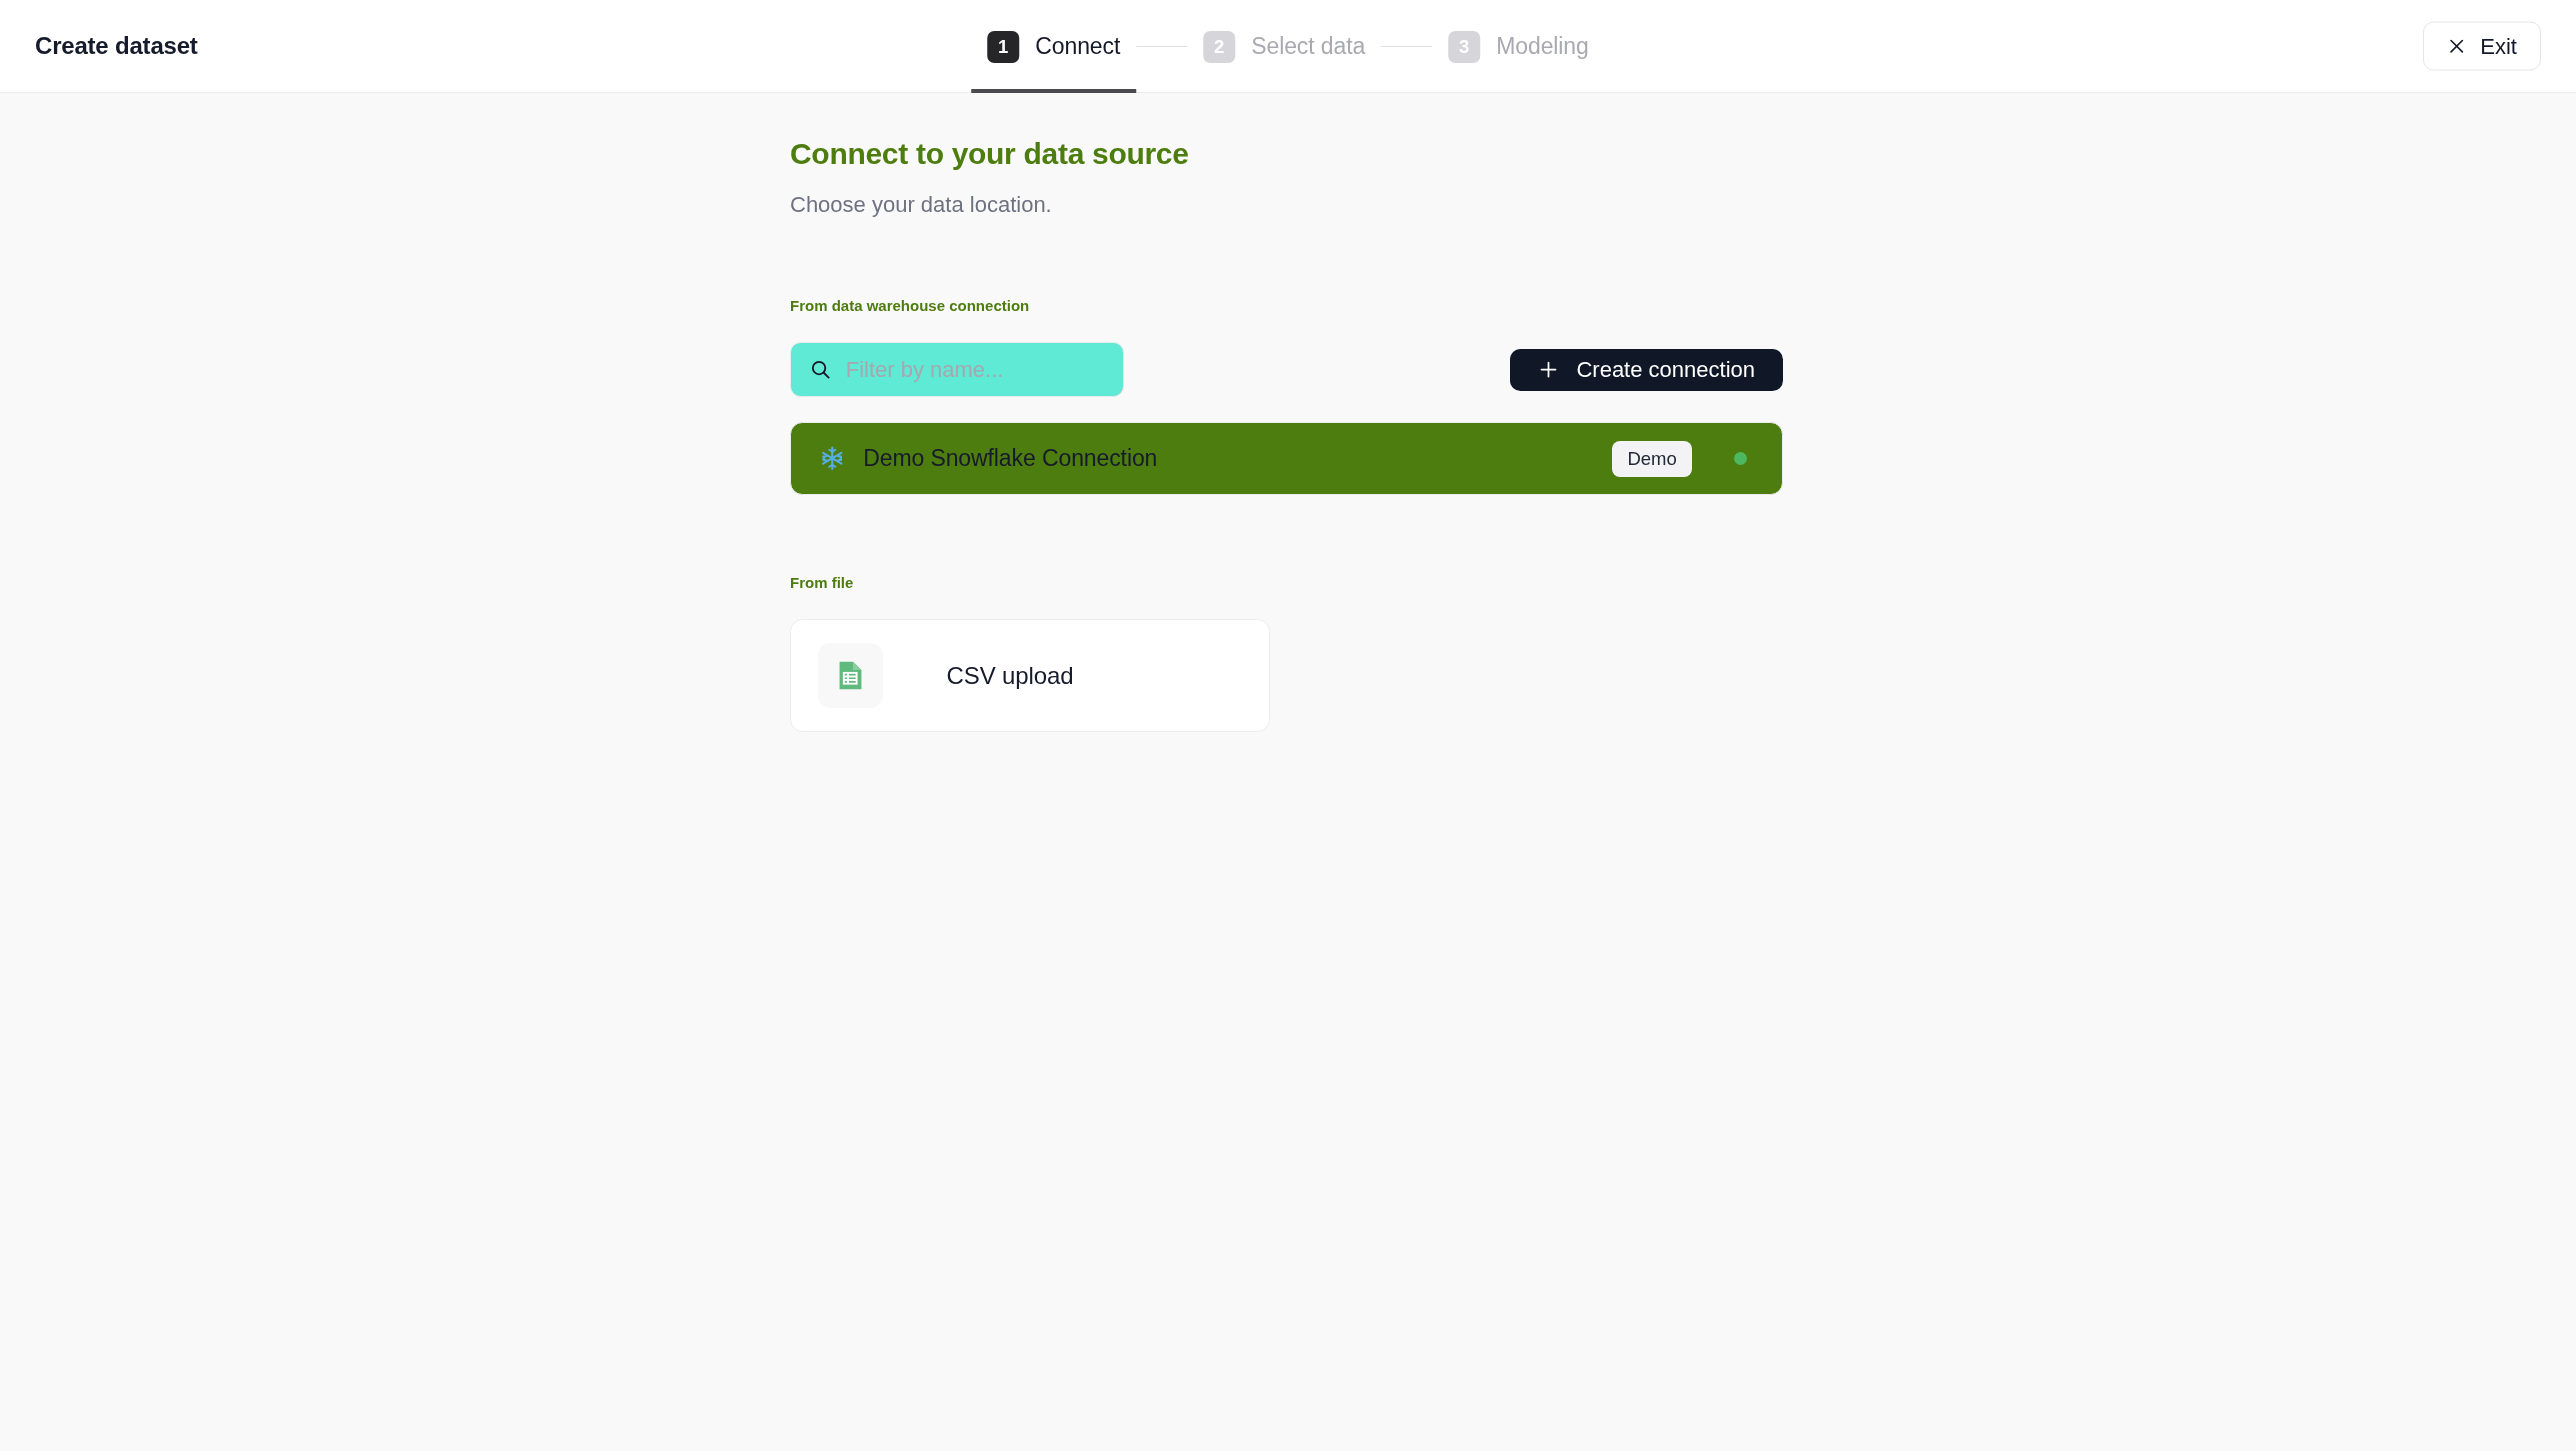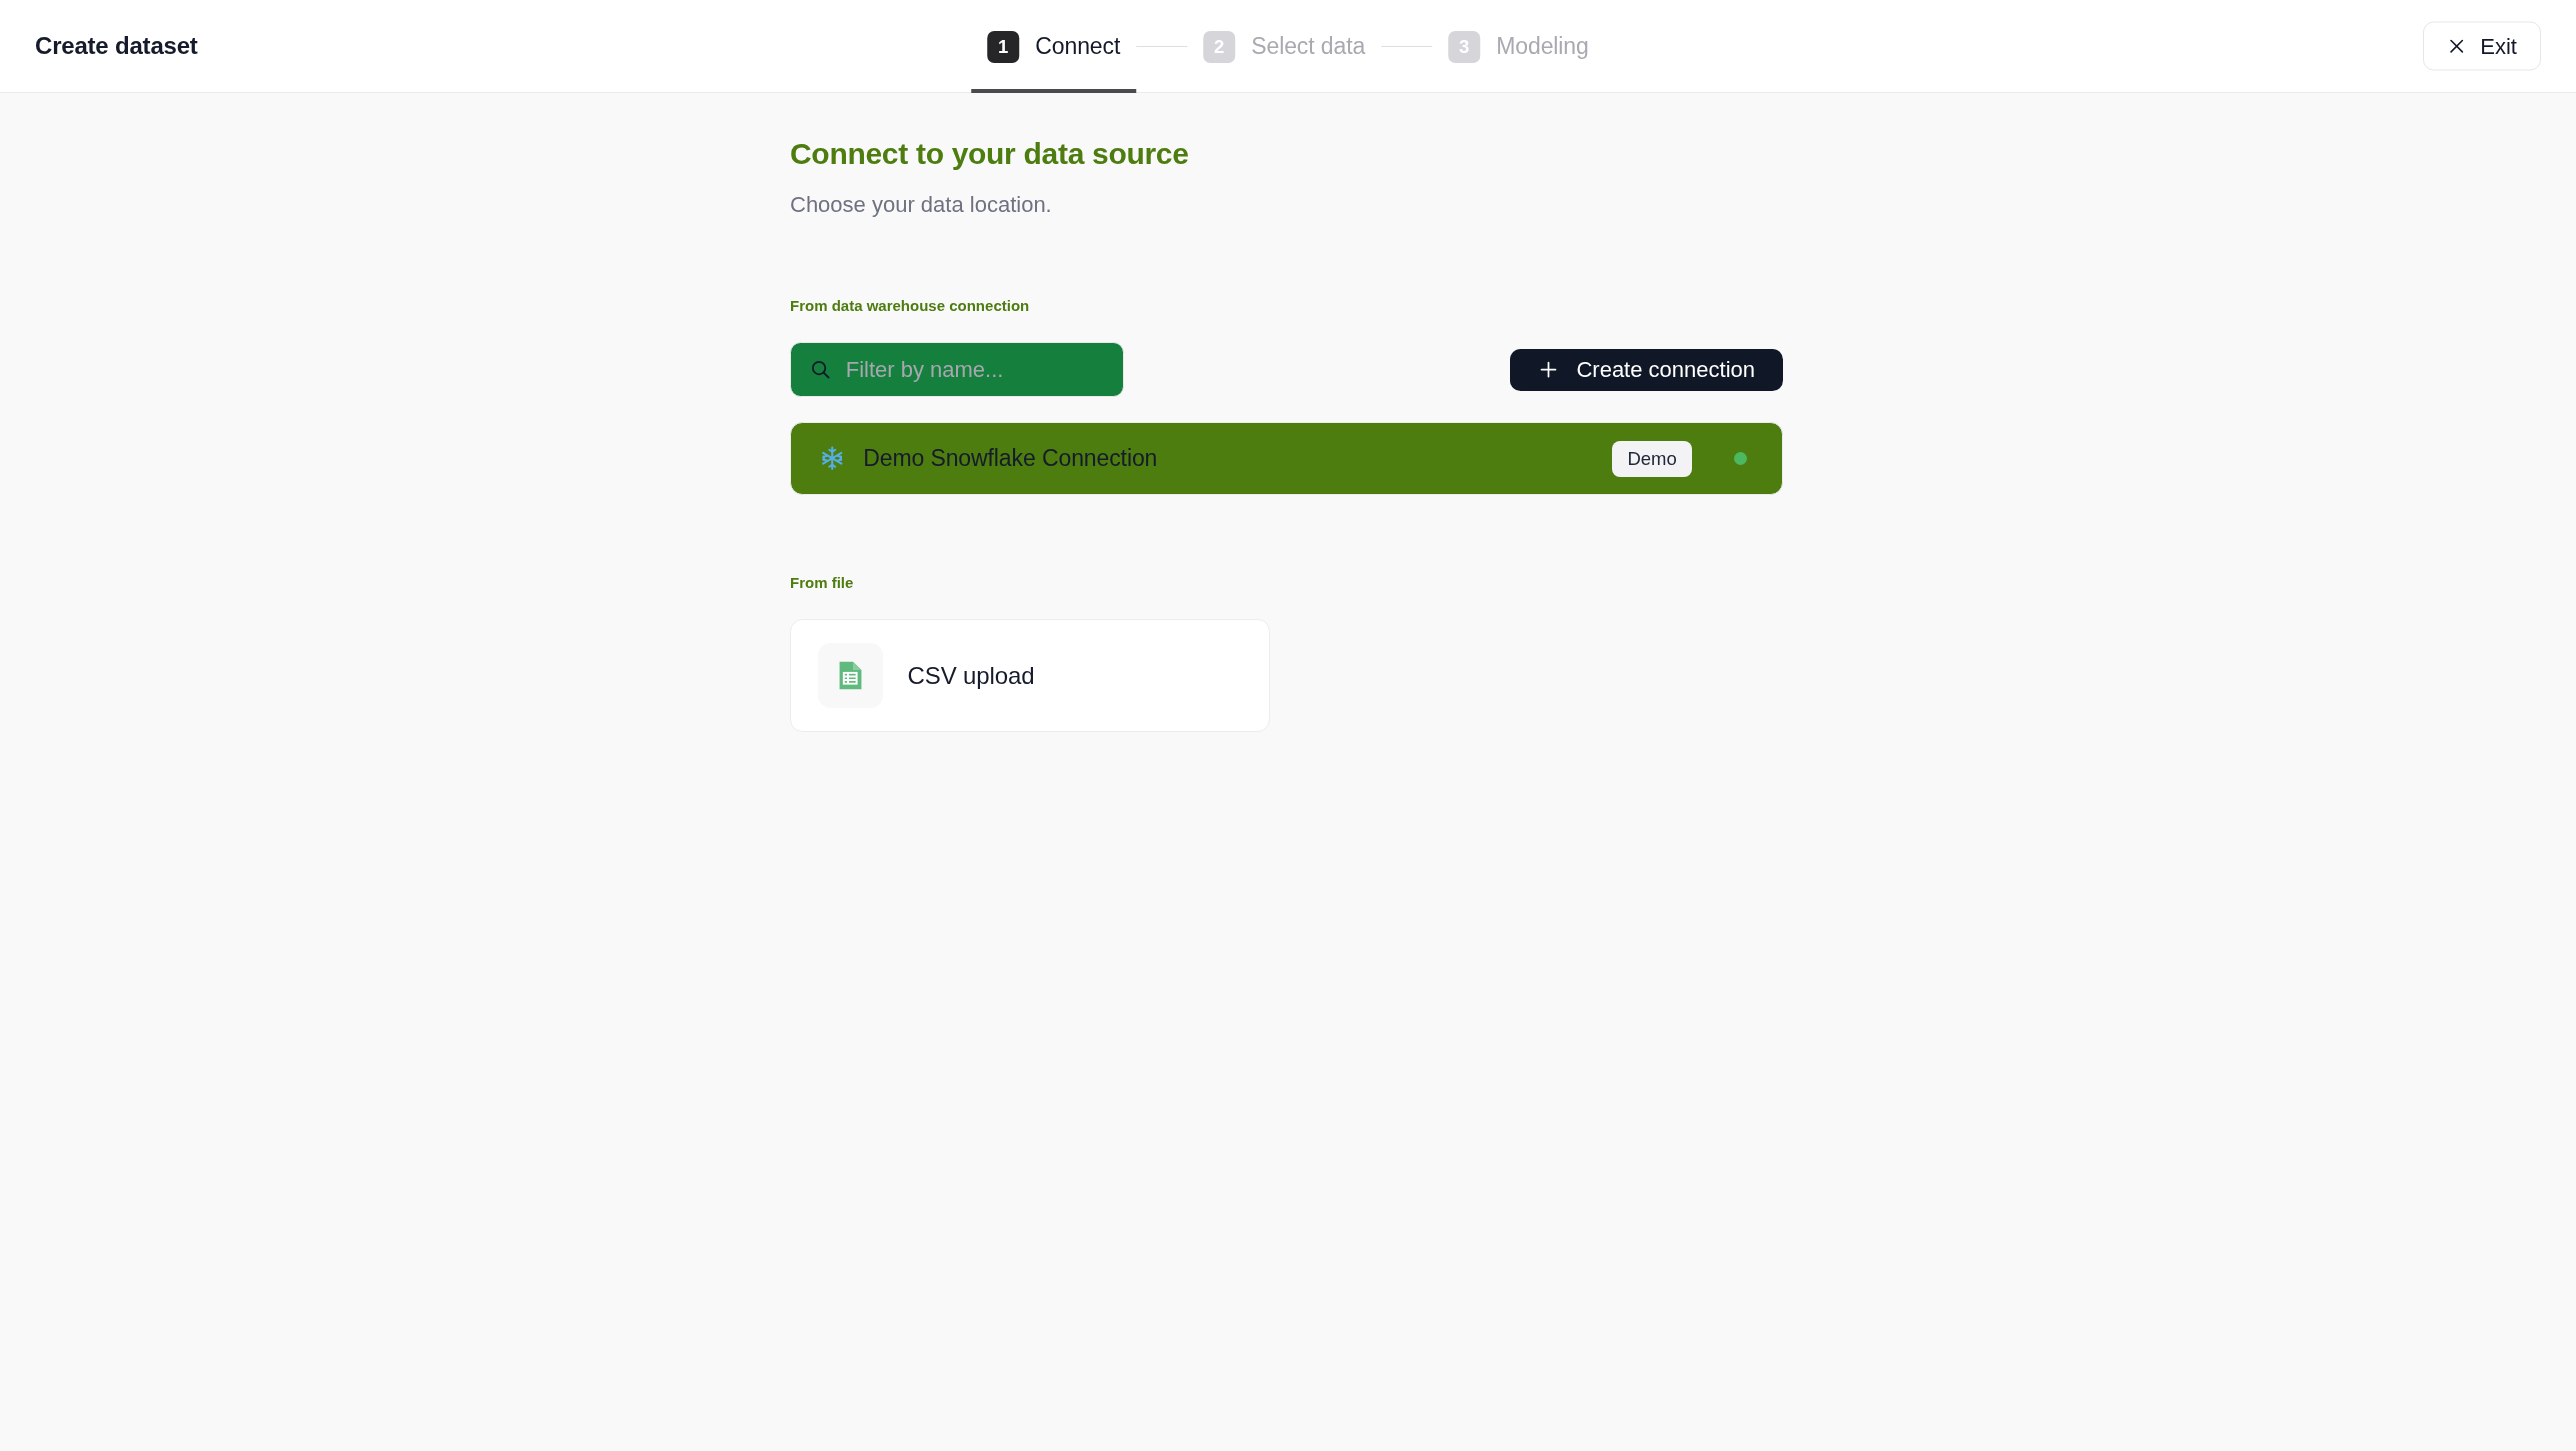--- a/index.html
+++ b/index.html
@@ -151,21 +151,21 @@
     margin-top: 28px;
     width: 993px;
     display: flex;
     align-items: center;
     justify-content: space-between;
   }
 
   .search-box {
     width: 334px;
     height: 55px;
-    background: #15803d;
+    background: #5eead4;
     border: 0.9px solid #e9e9ec;
     border-radius: 10.6px;
     display: flex;
     align-items: center;
     padding: 0 17.7px;
     gap: 14px;
   }
   .search-icon { width: 23px; height: 23px; flex: none; display:block; }
   .search-input {
     border: none;
@@ -241,20 +241,21 @@
   .file-card {
     width: 480px;
     height: 113px;
     background: #ffffff;
     border: 0.9px solid #ececef;
     border-radius: 12.4px;
     display: flex;
     align-items: center;
     padding: 0 26.5px;
     cursor: pointer;
+    gap: 39px;
   }
 
   .file-icon-wrap {
     width: 65px;
     height: 65px;
     border-radius: 12.4px;
     background: #f8f8f9;
     display: flex;
     align-items: center;
     justify-content: center;

